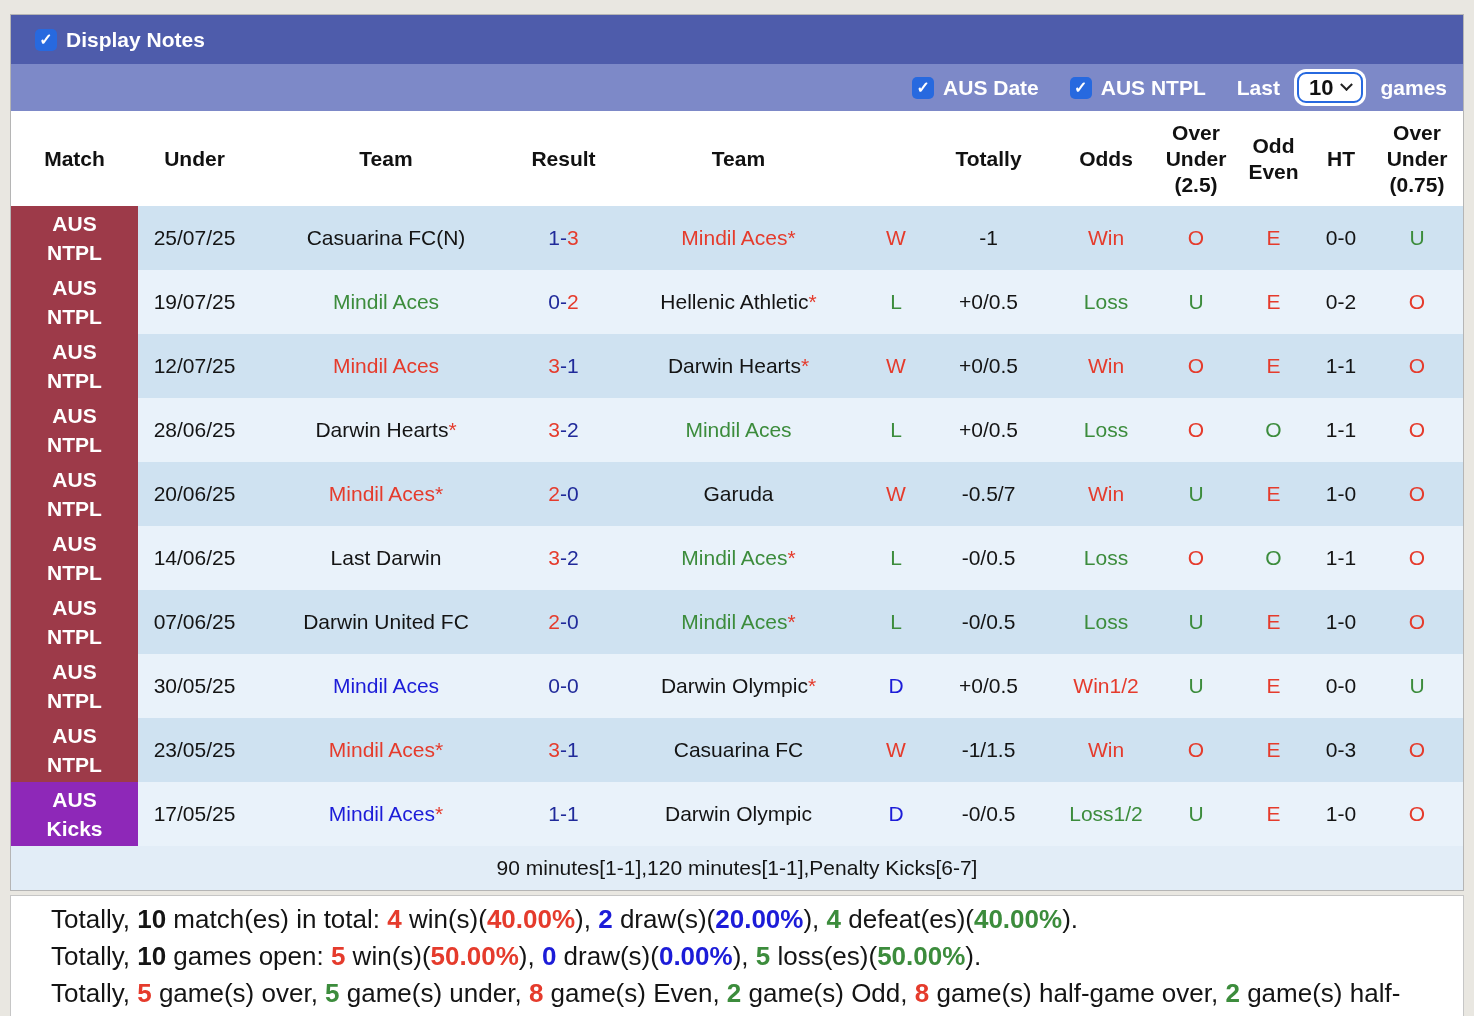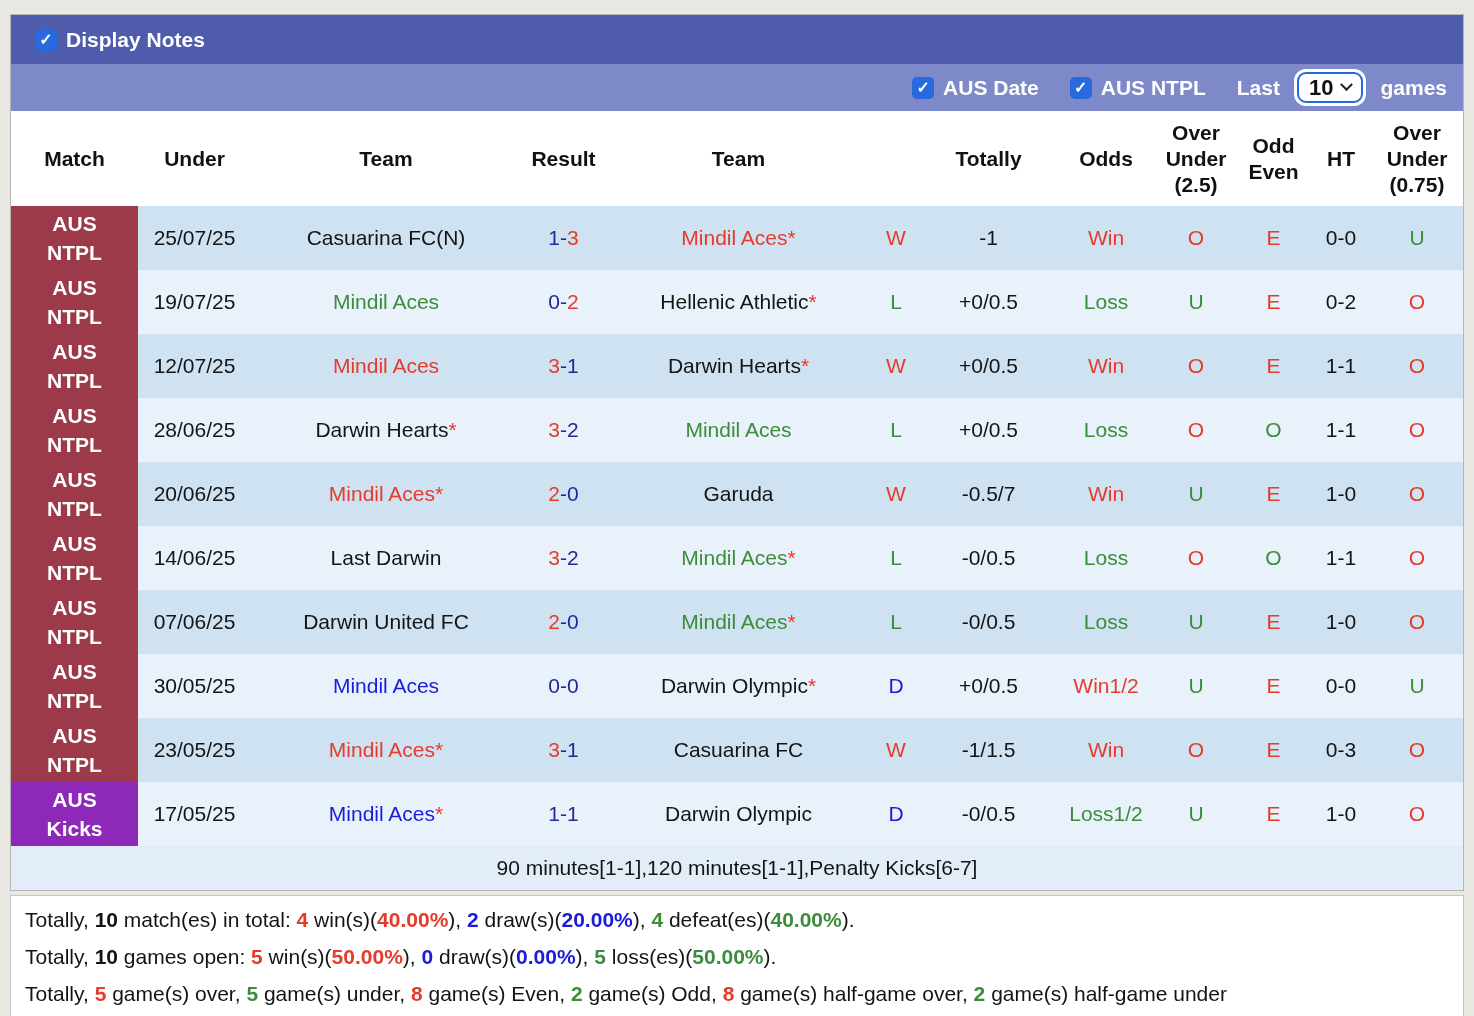--- a/index.html
+++ b/index.html
@@ -48,21 +48,21 @@
     height: 95px; font-weight: bold; color: #111; text-align: center;
     white-space: pre-line; background: #fff; line-height: 26px; padding: 0;
   }
   tbody td { height: 64px; text-align: center; color: #141414; padding: 0; }
   tr.dark td  { background: #cfe2f1; }
   tr.light td { background: #e9f2fa; }
   td.badge { color: #fff; font-weight: bold; line-height: 29px; font-size: 21px; }
   .note-cell { background: #e2edf7; height: 44px; text-align: center; font-size: 21px; color: #141414; }
 
   .summary-panel { margin-top: 4px; border: 1px solid #c6c6c6; background: #fff; padding: 5px 14px; }
-  .summary-line { font-size: 21px; line-height: 37px; color: #141414; }
+  .summary-line { font-size: 26px; line-height: 37px; color: #141414; margin-left: 26px; }
 </style>
 </head>
 <body>
 
 <div class="panel">
 
   <div class="title-bar">
     <span class="hgroup">
       <span class="checkbox">✓</span>
       <span>Display Notes</span>

